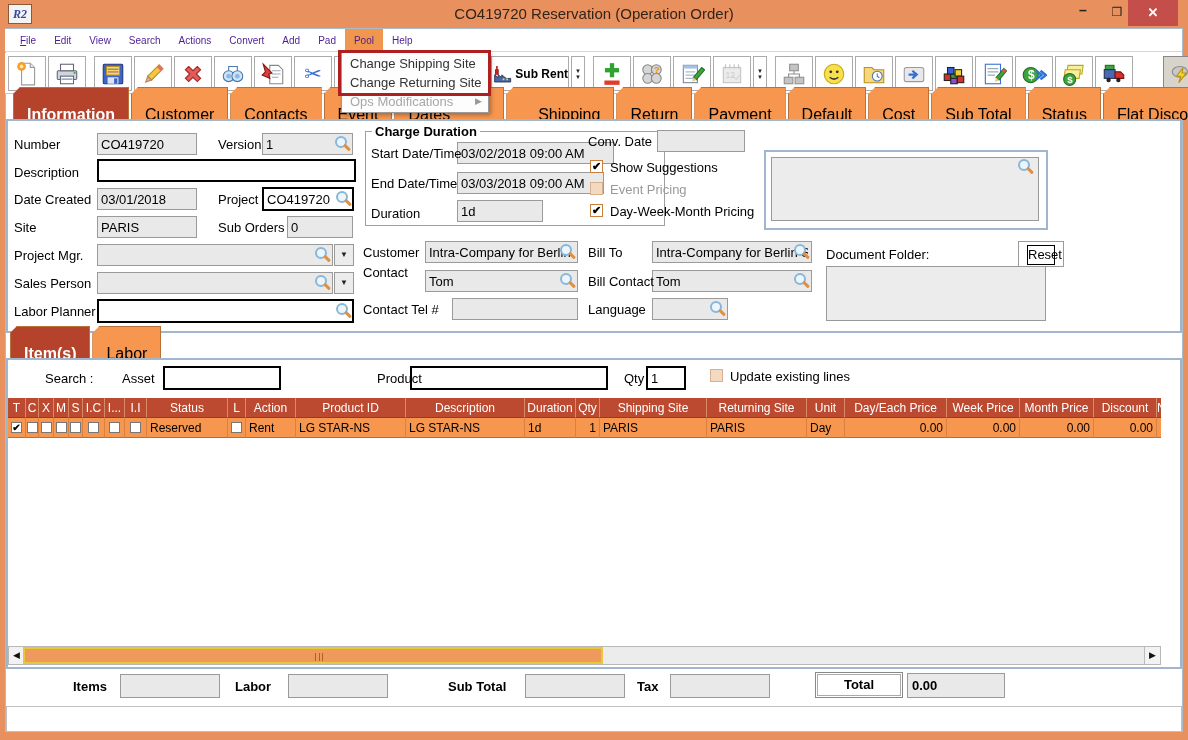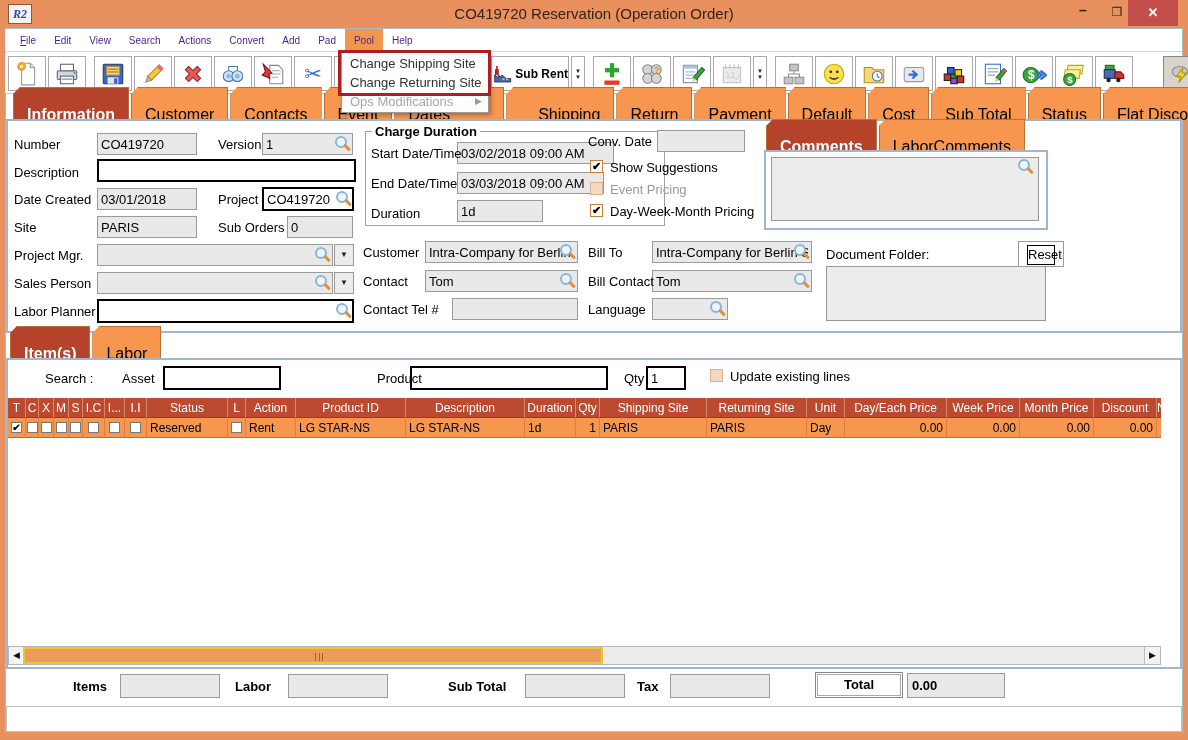--- a/index.html
+++ b/index.html
@@ -422,43 +422,39 @@
   <div class="fldwrap" style="left:425px;top:241px;width:153px">
     <input readonly="" value="Intra-Company for Berlin Site" style="">
     <span class="mag"></span>
   </div>
   <span class="lbl" style="left:588px;top:245px">Bill To</span>
   <div class="fldwrap" style="left:652px;top:241px;width:160px">
     <input readonly="" value="Intra-Company for Berlin Site" style="">
     <span class="mag"></span>
   </div>
 
-  <span class="lbl" style="left:363px;top:274px">Contact</span>
+  <span class="lbl" style="left:363px;top:265px">Contact</span>
   <div class="fldwrap" style="left:425px;top:270px;width:153px">
     <input readonly="" value="Tom" style="">
     <span class="mag"></span>
   </div>
   <span class="lbl" style="left:588px;top:274px">Bill Contact</span>
   <div class="fldwrap" style="left:652px;top:270px;width:160px">
     <input readonly="" value="Tom" style="">
     <span class="mag"></span>
   </div>
 
   <span class="lbl" style="left:363px;top:302px">Contact Tel #</span>
   <input class="fld" style="left: 452px; top: 298px; width: 126px;" readonly="" value="">
   <span class="lbl" style="left:588px;top:302px">Language</span>
   <div class="fldwrap" style="left:652px;top:298px;width:76px">
     <input readonly="" value="" style="">
     <span class="mag"></span>
   </div>
 
-  <div class="tabrow" style="left:766px;top:128px">
-    <div class="tab sel">Comments</div>
-    <div class="tab">LaborComments</div>
-  </div>
   <div class="cbox-outer">
     <textarea class="ta" style="left: 5px; top: 5px; width: 268px; height: 64px; resize: none;"></textarea>
     <span class="mag" style="right:12px;top:7px"></span>
   </div>
   <span class="lbl" style="left:826px;top:247px">Document Folder:</span>
   <button class="resetbtn">
       <span>Reset</span>
     </button>
   <textarea class="ta" style="left: 826px; top: 266px; width: 220px; height: 55px; resize: none;"></textarea>
 

